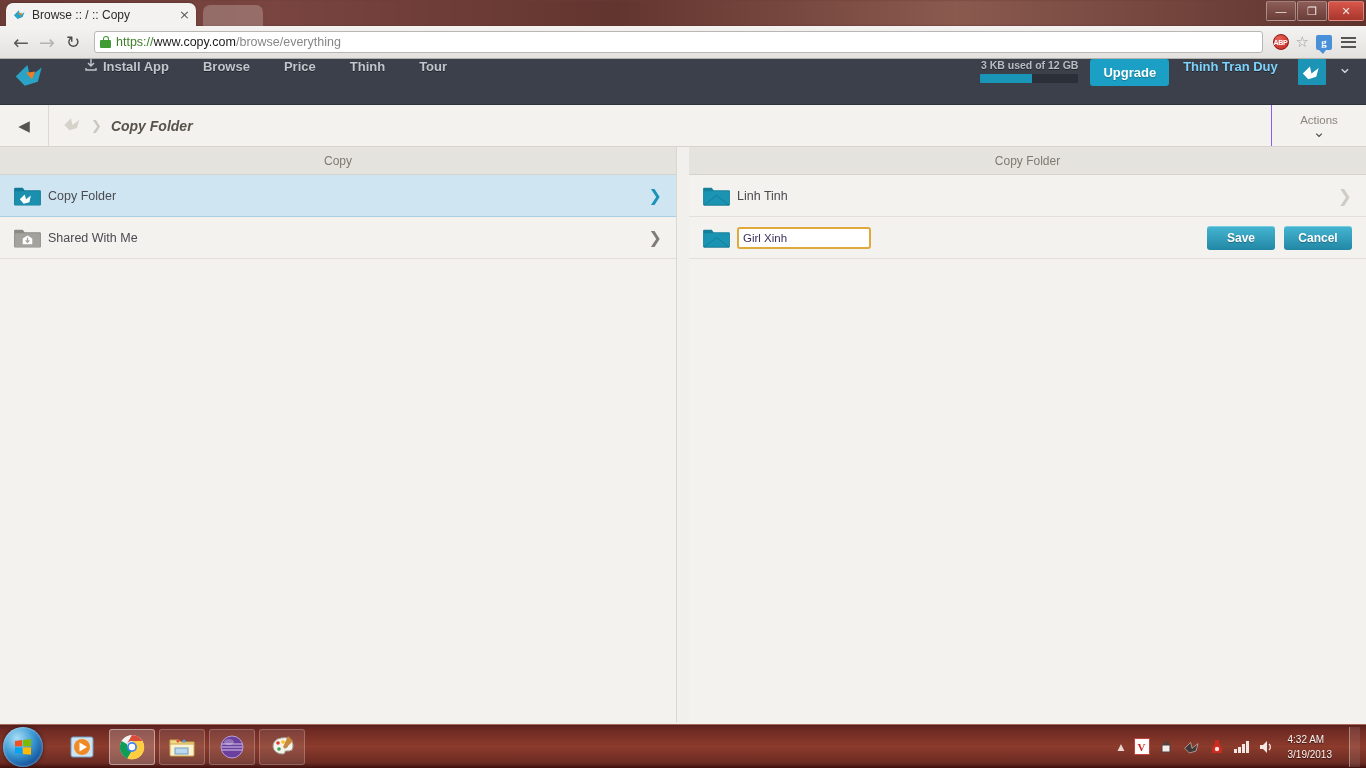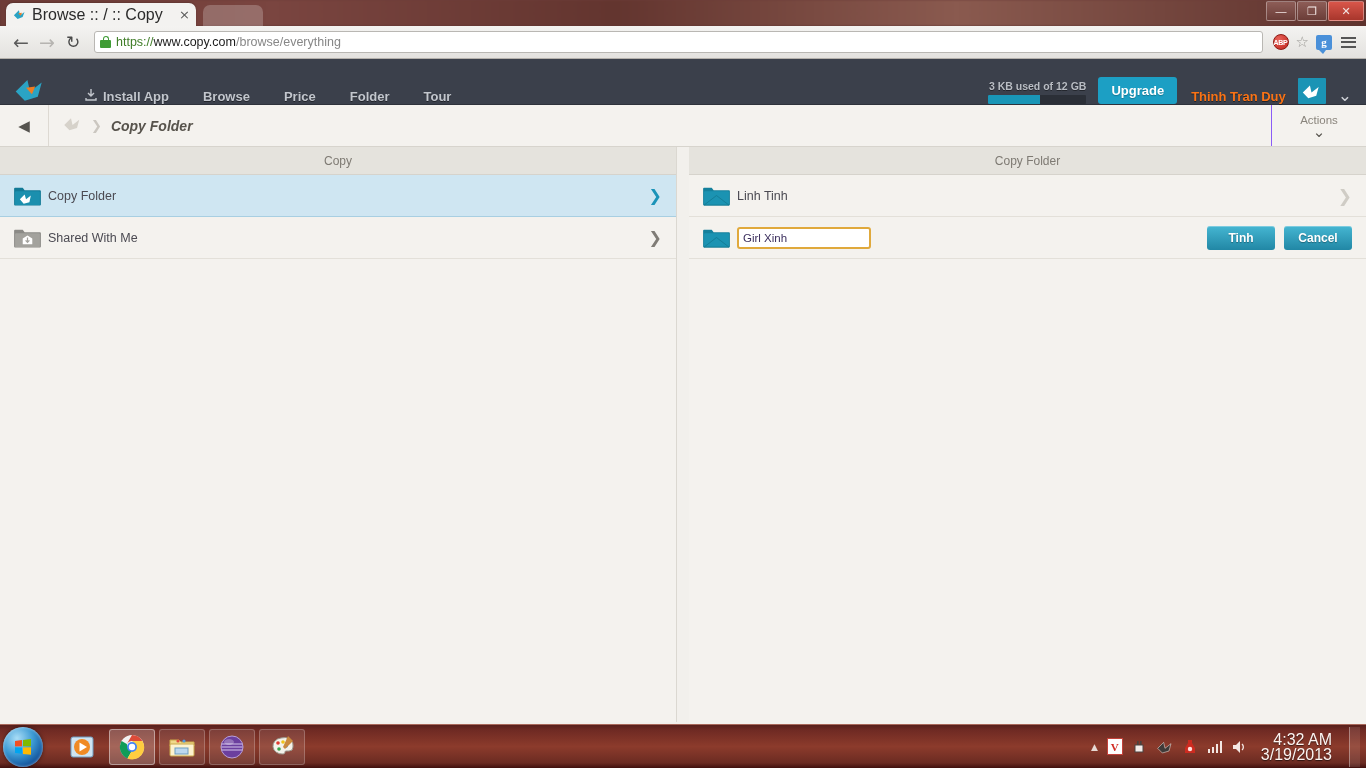--- a/index.html
+++ b/index.html
@@ -22,21 +22,21 @@
   }
   .tab{
     position:absolute;left:6px;top:3px;width:190px;height:23px;
     background:#f3f2f0;
     border-top-left-radius:7px;border-top-right-radius:7px;
     display:flex;align-items:center;padding:0 6px;box-sizing:border-box;
     box-shadow:0 -1px 2px rgba(0,0,0,.18);
   }
   .tab-fav{width:15px;height:15px;margin-right:5px;flex:0 0 auto;}
   .tab-title{
-    font-size:16px;color:#2b2b2b;white-space:nowrap;overflow:hidden;
+    font-size:12px;color:#2b2b2b;white-space:nowrap;overflow:hidden;
     text-overflow:ellipsis;flex:1 1 auto;
   }
   .tab-close{
     font-size:13px;color:#5a5a5a;line-height:1;margin-left:4px;cursor:default;
     font-family:"DejaVu Sans",sans-serif;
   }
   .tab-ghost{
     position:absolute;left:203px;top:5px;width:60px;height:21px;
     background:rgba(255,255,255,.22);
     border-top-left-radius:7px;border-top-right-radius:7px;
@@ -90,42 +90,42 @@
     width:16px;height:15px;background:#4a90d9;border-radius:2px;color:#fff;
     font-size:11px;font-weight:bold;display:flex;align-items:center;justify-content:center;
     position:relative;font-family:"Liberation Serif",serif;
   }
   .gplus:after{content:"";position:absolute;left:3px;bottom:-4px;border-left:4px solid transparent;border-right:3px solid transparent;border-top:4px solid #4a90d9;}
   .hamburger{display:flex;flex-direction:column;gap:2.5px;padding:2px;}
   .hamburger span{display:block;width:15px;height:2px;background:#555;}
 
   
   .app-header{
-    height:46px;background:#3b404b;display:flex;align-items:flex-end;
+    height:46px;background:#3b404b;display:flex;align-items:flex-start;
     padding:0 14px 0 10px;box-sizing:border-box;color:#c9ccd2;
     border-bottom:1px solid #2e323b;
   }
   .brand{width:40px;height:30px;display:flex;align-items:center;justify-content:center;margin-right:18px;}
   .nav{display:flex;align-items:center;gap:0;}
   .nav-item{
     font-size:13px;font-weight:bold;color:#c2c6cd;padding:0 17px;
     display:flex;align-items:center;gap:6px;white-space:nowrap;
     text-shadow:0 1px 0 rgba(0,0,0,.45);
   }
   .spacer{flex:1 1 auto;}
   .quota{margin-right:12px;text-align:right;}
   .quota-text{font-size:10.5px;color:#b9bdc4;font-weight:bold;white-space:nowrap;text-shadow:0 1px 0 rgba(0,0,0,.4);}
   .quota-bar{width:98px;height:9px;background:#2b2f37;margin-top:3px;border-radius:1px;overflow:hidden;}
   .quota-fill{height:100%;background:#1996b7;width:53%;}
   .upgrade{
     background:#1c9fc4;color:#fff;font-size:13px;font-weight:bold;
     padding:6px 13px;border-radius:3px;margin-right:14px;white-space:nowrap;
     text-shadow:0 1px 1px rgba(0,0,0,.25);
   }
-  .username{font-size:13px;font-weight:bold;color:#f97316;margin-right:12px;white-space:nowrap;text-shadow:0 1px 0 rgba(0,0,0,.45);}
+  .username{font-size:13px;font-weight:bold;color:#7dd3fc;margin-right:20px;white-space:nowrap;text-shadow:0 1px 0 rgba(0,0,0,.45);}
   .avatar{width:28px;height:26px;background:#1b94b5;display:flex;align-items:center;justify-content:center;margin-right:12px;border-radius:1px;}
   .caret-down{font-size:17px;color:#cdd0d6;line-height:1;font-family:"DejaVu Sans",sans-serif;}
 
   
   .crumb-bar{
     height:42px;background:#f4f2ee;border-bottom:1px solid #d7d4cd;
     display:flex;align-items:center;box-sizing:border-box;
   }
   .crumb-back{
     width:48px;height:100%;display:flex;align-items:center;justify-content:center;
@@ -203,21 +203,21 @@
   .taskbtn.pinnedbox{background:rgba(255,255,255,.10);border:1px solid rgba(255,255,255,.22);}
   .tray{margin-left:auto;display:flex;align-items:center;gap:9px;padding-right:6px;}
   .tray-arrow{font-size:9px;color:#e7d9d4;font-family:"DejaVu Sans",sans-serif;}
   .tray-ico{width:16px;height:16px;display:flex;align-items:center;justify-content:center;}
   .unikey{
     width:15px;height:15px;background:#fdfdfd;border:1px solid #c3413a;
     color:#d02a22;font-size:11px;font-weight:bold;display:flex;
     align-items:center;justify-content:center;font-family:"Liberation Serif",serif;
   }
   .clock{
-    text-align:right;color:#fdf4f1;font-size:16px;line-height:15px;
+    text-align:left;color:#fdf4f1;font-size:10px;line-height:15px;
     padding:0 8px 0 4px;text-shadow:0 1px 1px rgba(0,0,0,.6);white-space:nowrap;
   }
   .showdesk{width:10px;height:40px;border-left:1px solid rgba(255,255,255,.35);background:rgba(255,255,255,.10);}
   .bars{display:flex;align-items:flex-end;gap:1.5px;height:13px;}
   .bars i{display:block;width:2.5px;background:#f3e7e3;}
 </style>
 </head>
 <body>
 
 <div class="chrome-frame">
@@ -280,21 +280,21 @@
       <span>
         <svg width="12" height="12" viewBox="0 0 12 12">
             <path d="M6 0 L6 6 M3 4 L6 7 L9 4" stroke="#c2c6cd" stroke-width="1.4" fill="none"></path>
             <path d="M1 9 L1 11 L11 11 L11 9" stroke="#c2c6cd" stroke-width="1.4" fill="none"></path>
           </svg>
       </span>
       <span>Install App</span>
     </div>
     <div class="nav-item">Browse</div>
     <div class="nav-item">Price</div>
-    <div class="nav-item">Folder</div>
+    <div class="nav-item">Thinh</div>
     <div class="nav-item">Tour</div>
   </div>
 
   <div class="spacer"></div>
 
   <div class="quota">
     <div class="quota-text">3 KB used of 12 GB</div>
     <div class="quota-bar">
       <div class="quota-fill" style="width: 53%; background: rgb(25, 150, 183);"></div>
     </div>
@@ -377,21 +377,21 @@
     <div class="row">
       <span class="row-icon">
         <svg width="27" height="22" viewBox="0 0 28 23">
           <path d="M0 4 a1 1 0 0 1 1-1 h8 l2 2.5 h16 a1 1 0 0 1 1 1 v14 a1 1 0 0 1 -1 1 h-26 a1 1 0 0 1 -1 -1 z" fill="#14809c"></path>
           <rect x="1" y="6.5" width="26" height="14.5" rx="1" fill="#1b93b2"></rect>
           <path d="M1 21 L14 11 L27 21 z" fill="#1b93b2" stroke="#12788f" stroke-width=".8"></path>
         </svg>
       </span>
       <input class="name-input" type="text" value="Girl Xinh" style="">
       <span style="flex:1 1 auto"></span>
-      <button class="btn">Tinh</button>
+      <button class="btn">Save</button>
       <button class="btn">Cancel</button>
     </div>
 
     <div class="empty-fill" style="height:100%"></div>
   </div>
 </div>
 
 <div class="taskbar">
   <div class="start-orb">
     <svg width="20" height="20" viewBox="0 0 20 20">

